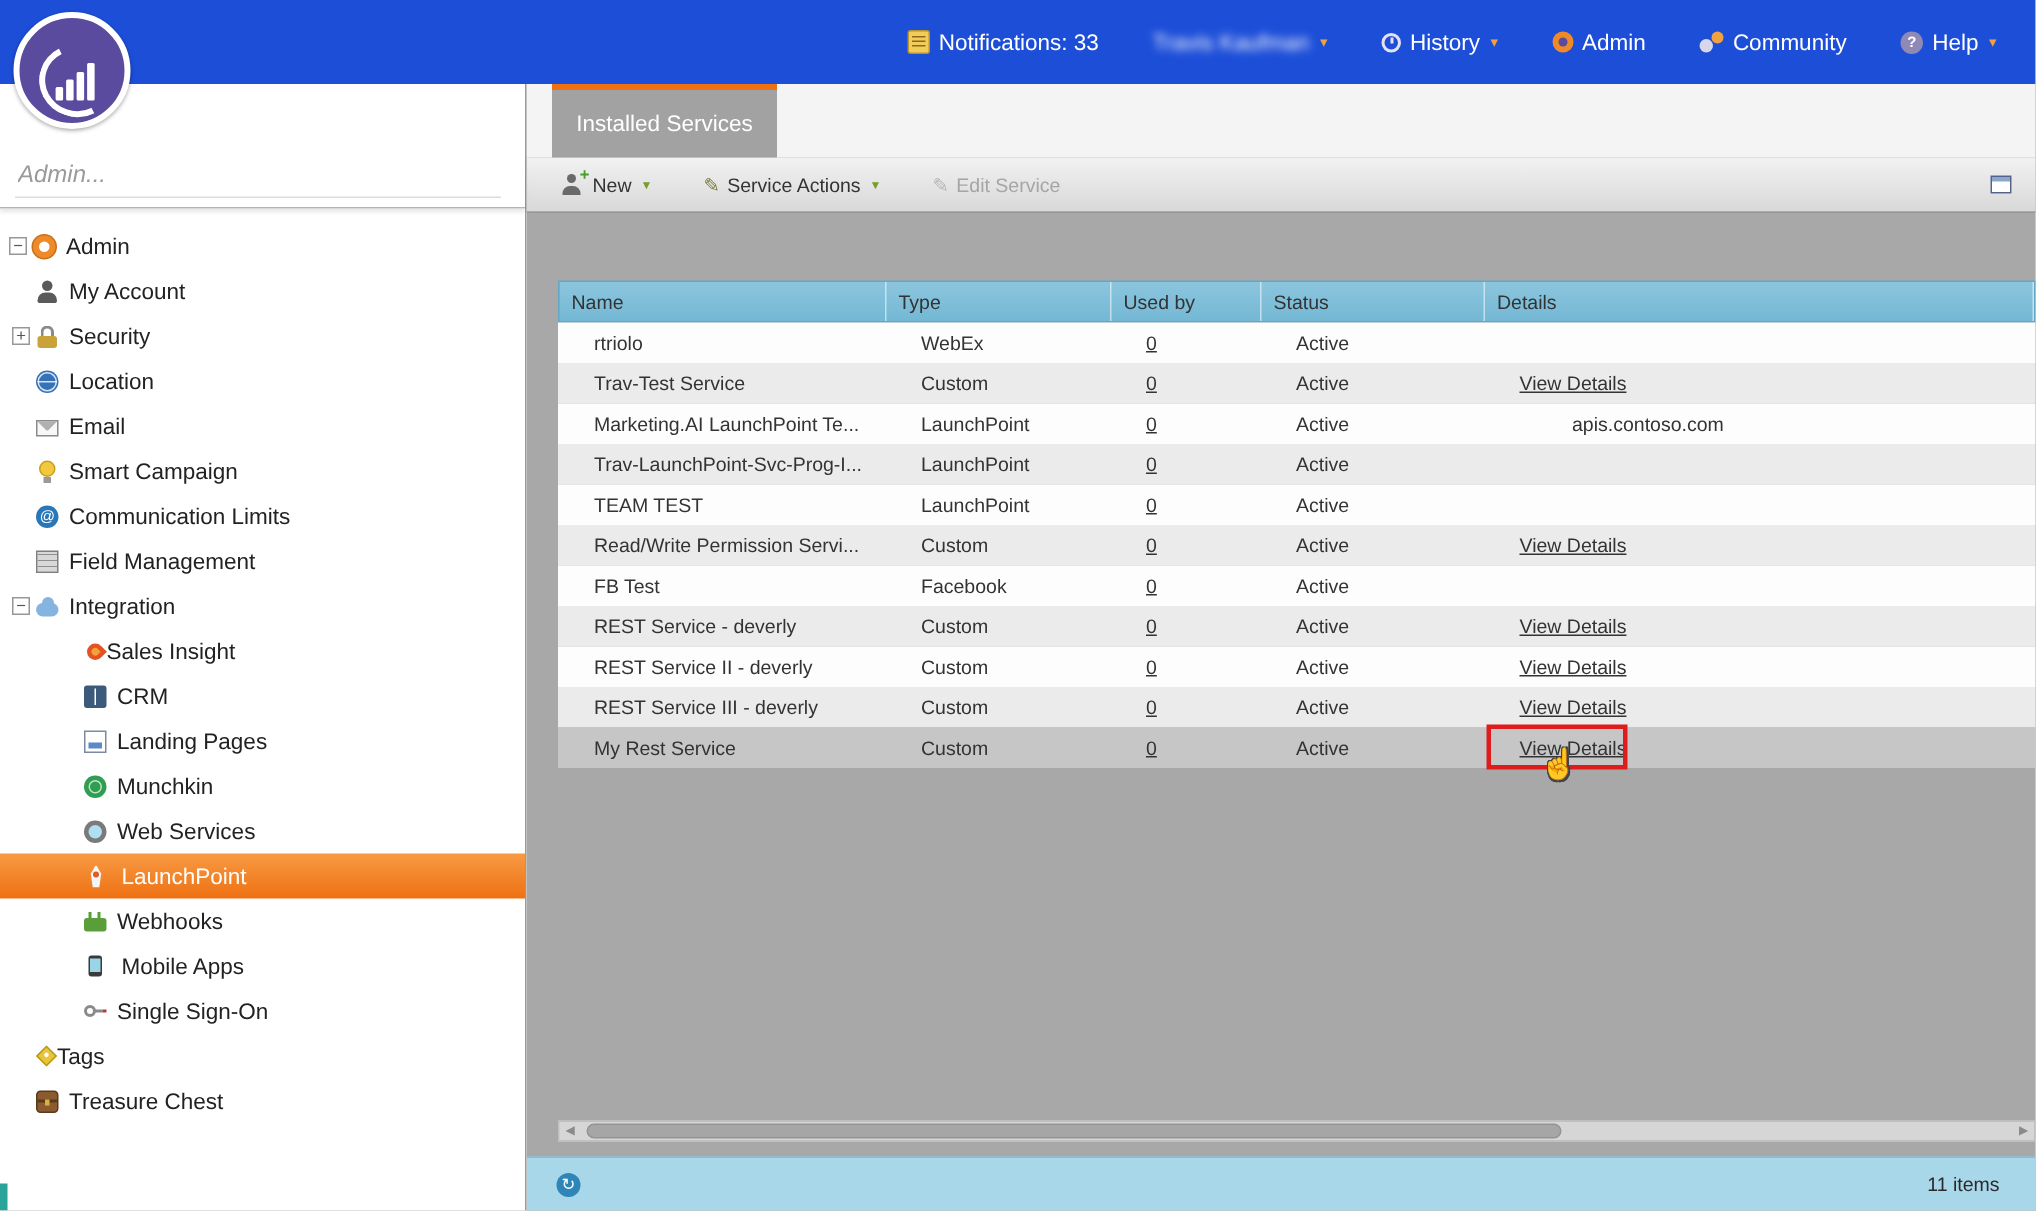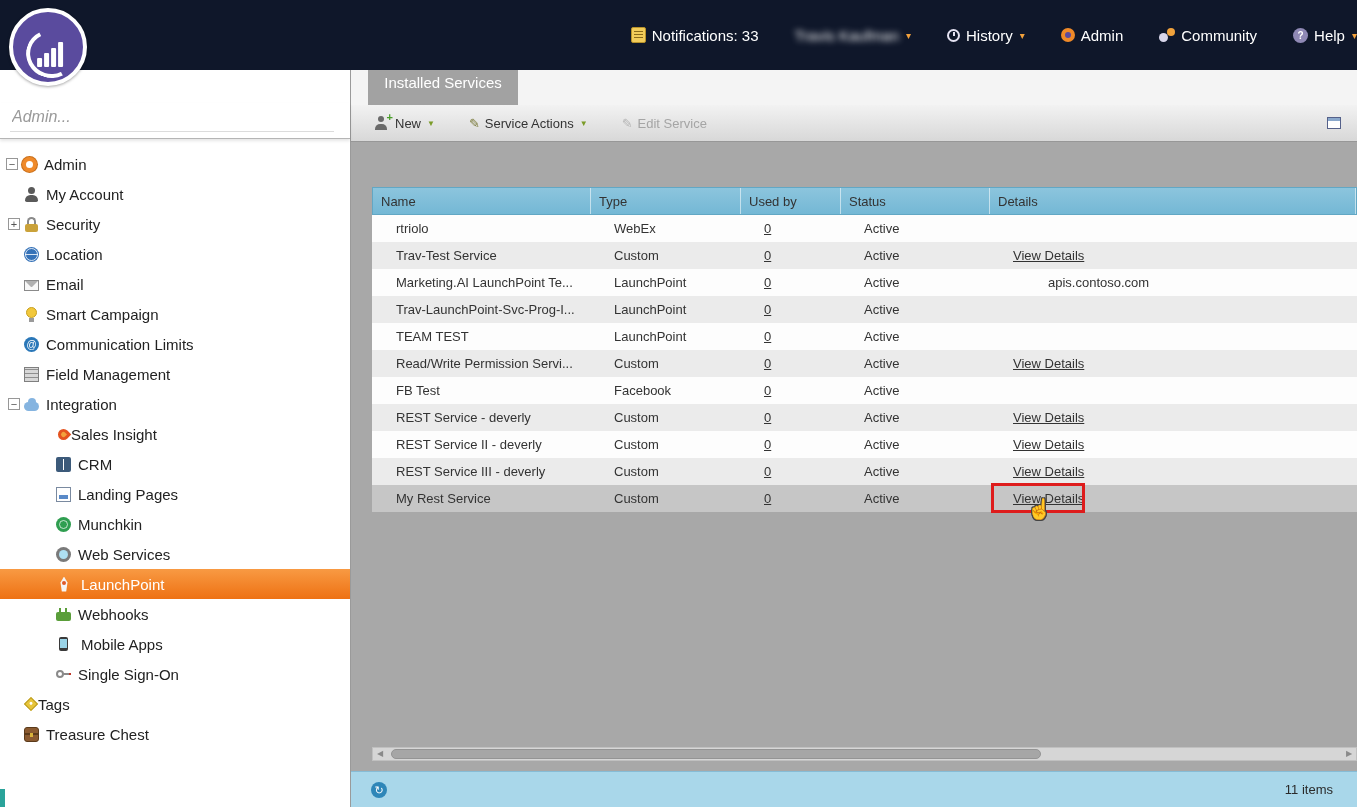--- a/index.html
+++ b/index.html
@@ -1,19 +1,19 @@
 <!DOCTYPE html>
 <html><head>
 <meta charset="utf-8">
 <style>
   html,body{margin:0;padding:0}
   body{width:1357px;height:807px;position:relative;font-family:"Liberation Sans",sans-serif;background:#fff;overflow:hidden}
 
   
-  .topbar{position:absolute;left:0;top:0;right:0;height:70px;background:#0f172a;display:flex;align-items:center;justify-content:flex-end;gap:36px;box-sizing:border-box;color:#fff;font-size:15px;z-index:10}
+  .topbar{position:absolute;left:0;top:0;right:0;height:56px;background:#1d4ed8;display:flex;align-items:center;justify-content:flex-end;gap:36px;padding-right:26px;box-sizing:border-box;color:#fff;font-size:15px;z-index:10}
   .nav-item{display:flex;align-items:center;gap:6px;cursor:pointer;white-space:nowrap}
   .caret{color:#f2a13c;font-size:10px;margin-left:1px}
   .blurred{filter:blur(3px);opacity:.95}
   .notif-icon{width:13px;height:14px;background:#f2cc5a;border:1px solid #b8922a;border-radius:2px;position:relative;display:inline-block}
   .notif-icon::after{content:"";position:absolute;left:2px;right:2px;top:3px;height:1px;background:#8a6a1a;box-shadow:0 3px 0 #8a6a1a,0 6px 0 #8a6a1a}
   .hist-icon{width:13px;height:13px;border:2px solid #e4e2f2;border-radius:50%;box-sizing:border-box;position:relative;display:inline-block}
   .hist-icon::after{content:"";position:absolute;left:4px;top:1px;width:2px;height:4px;background:#e4e2f2}
   .gear-top{width:14px;height:14px;border-radius:50%;background:#f08a28;position:relative;display:inline-block}
   .gear-top::after{content:"";position:absolute;inset:4px;background:#5a4b9e;border-radius:50%}
   .comm-icon{width:16px;height:14px;position:relative;display:inline-block}

